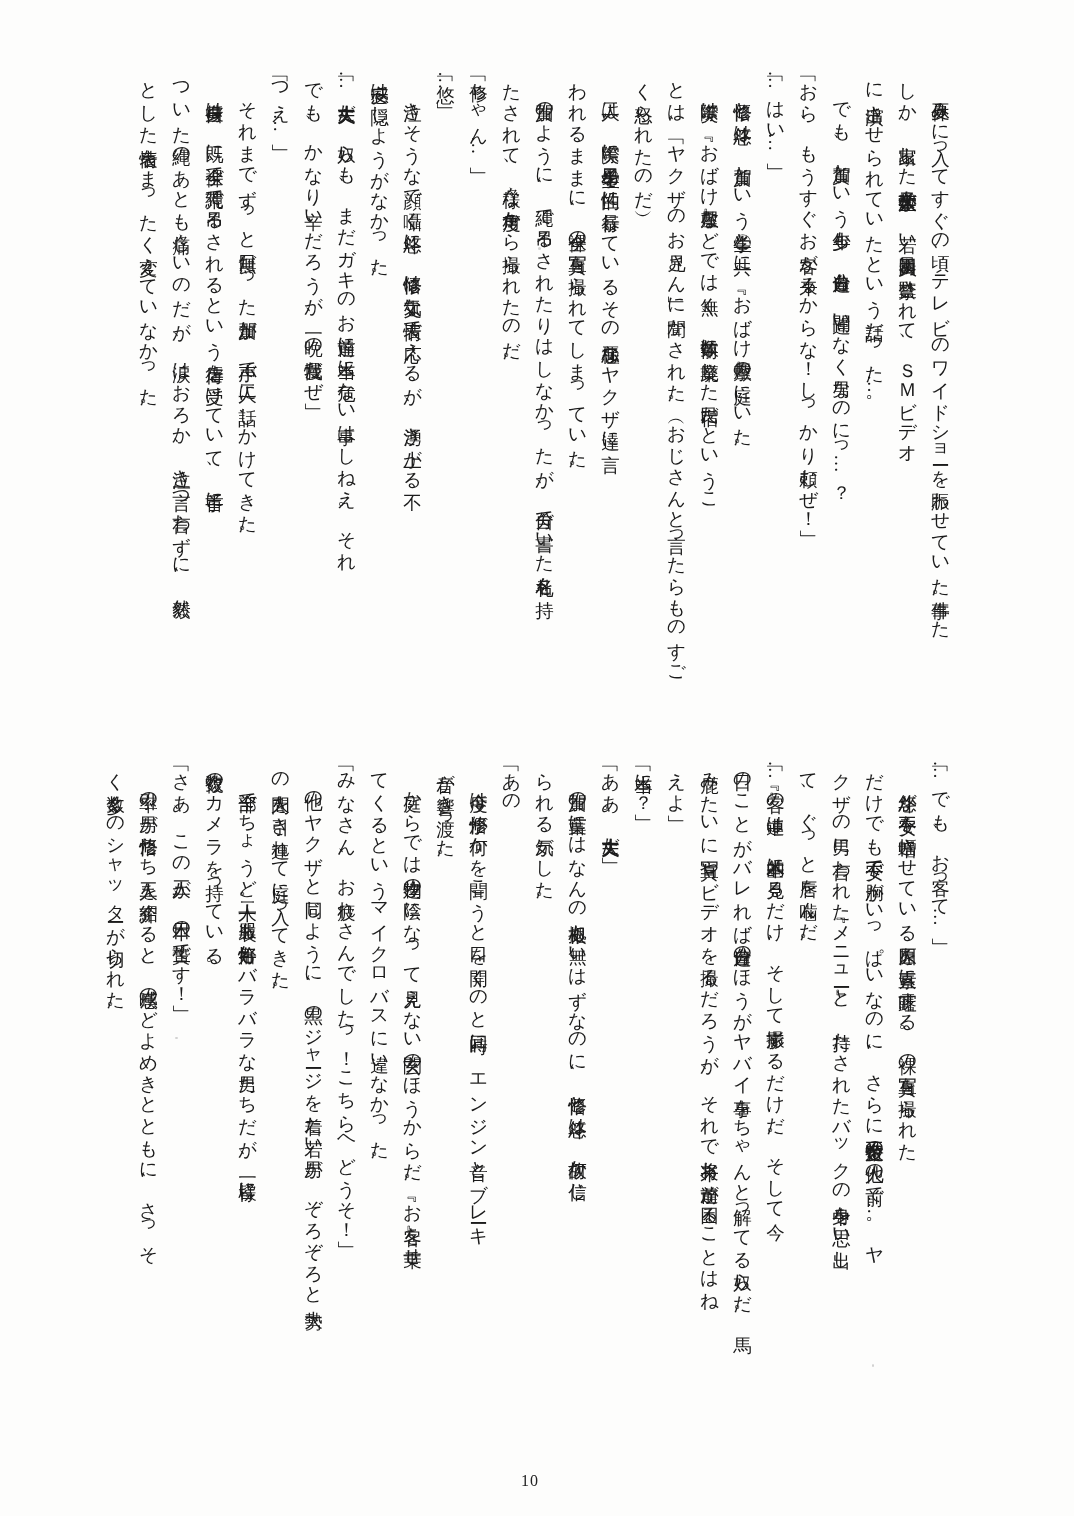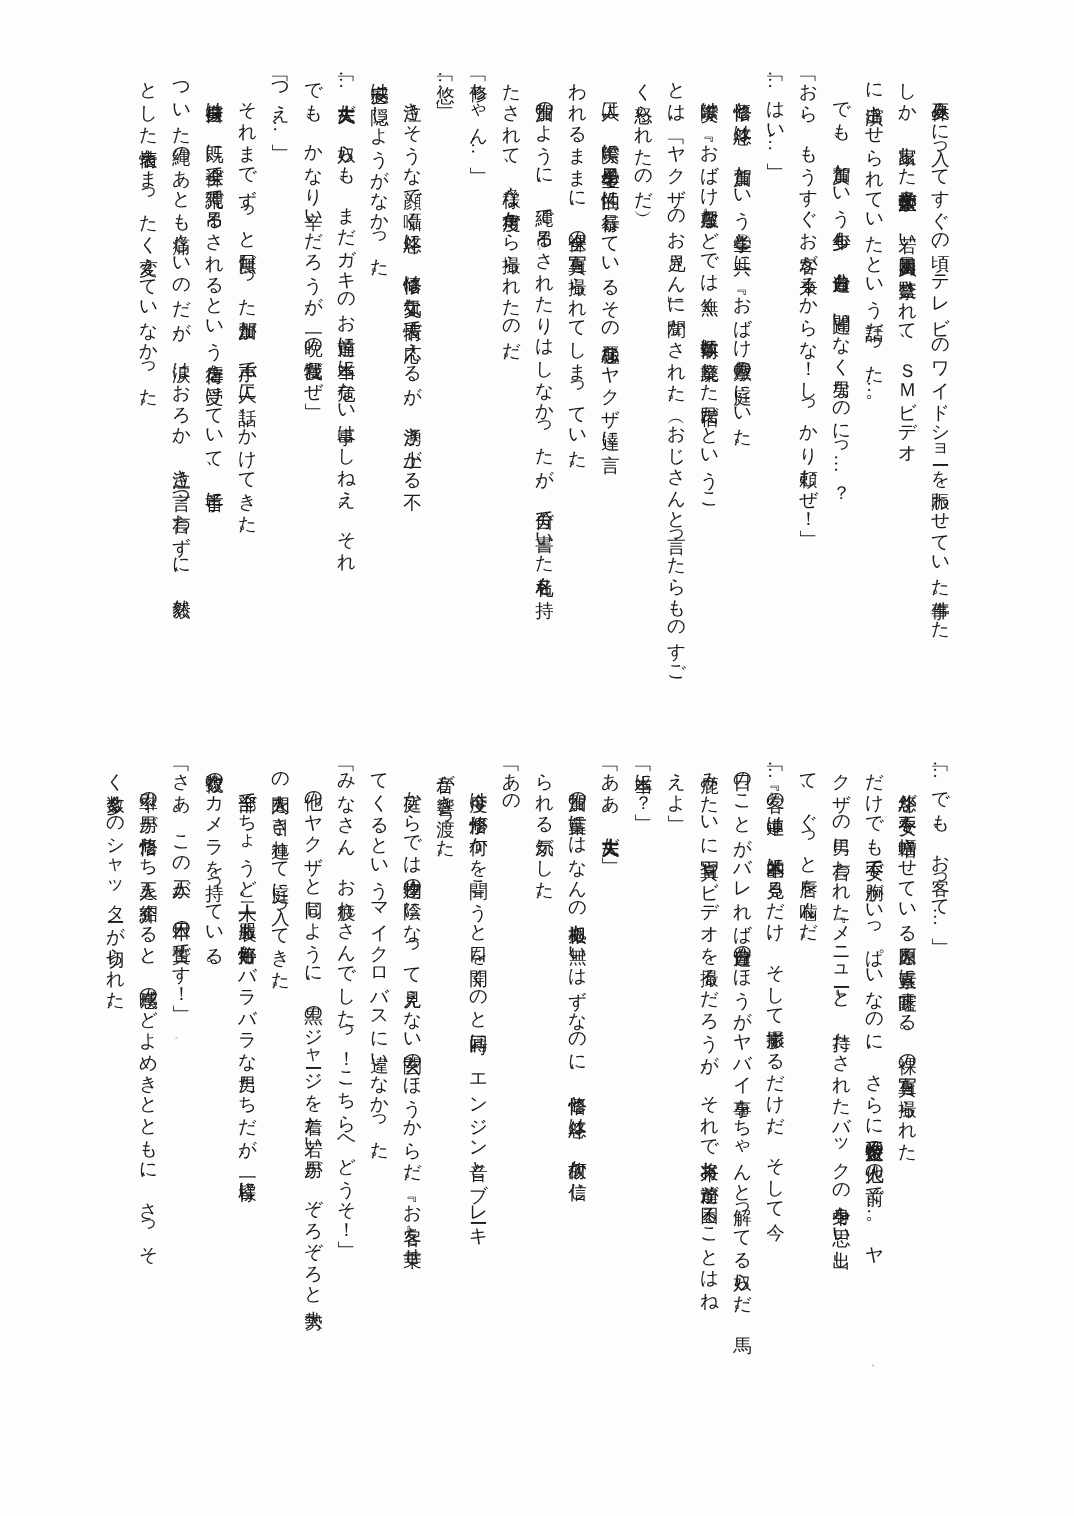--- a/index.html
+++ b/index.html
@@ -67,18 +67,19 @@
 </style>
 </head>
 <body>
 
 <div class="page">
 
   <div class="text-block block-top"><div class="line">　夏休みに入ってすぐの頃、テレビのワイドショーを賑わせていた事件。た</div><div class="line">しか、家出した女子〇学生数人が、若い暴力団員に監禁されて、ＳＭビデオ</div><div class="line">に出演させられていたという話だった…。</div><div class="line">　でも、加賀という少年も、自分達も、間違いなく男なのにっ…？</div><div class="line">「おら、もうすぐお客が来るからな！しっかり頼むぜ！」</div><div class="line">「…はい…」</div><div class="line">　修悟と悠斗は、加賀という〇学生と共に、『おばけ屋敷』の庭にいた。</div><div class="line">　実際は、『おばけ屋敷』などでは無く、数年前に廃業した民宿だというこ</div><div class="line">とは、「ヤクザのお兄さん」に聞かされた。（おじさんと言ったらものすご</div><div class="line">く怒られたのだ）</div><div class="line">　二人は、実際に男子〇学生を性的に暴行しているその極悪なヤクザ達に言</div><div class="line">われるままに、全裸の写真を撮られてしまっていた。</div><div class="line">　加賀のように、縄で吊るされたりはしなかったが、自分で書いた名札を持</div><div class="line">たされて、様々な角度から撮られたのだ。</div><div class="line">「修ちゃん…」</div><div class="line">「悠…」</div><div class="line">　泣きそうな顔で囁く悠斗に、修悟は気丈な表情で応えるが、湧き上がる不</div><div class="line">安感は隠しようがなかった。</div><div class="line">「…大丈夫だ。奴らも、まだガキのお前達に本当に危ない事はしねえ。それ</div><div class="line">でも、かなり辛いだろうが、一晩の我慢だぜ」</div><div class="line">「つえ…」</div><div class="line">　それまでずっと無口だった加賀が、小声で二人に話しかけてきた。</div><div class="line">　彼自身は、既に全裸で荒縄で吊るされるという虐待を受けていて、手首に</div><div class="line">ついた縄のあとも痛々しいのだが、涙はおろか、泣き言一つ言わずに、毅然</div><div class="line">とした表情をまったく変えていなかった。</div></div>
 
   <div class="text-block block-bottom"><div class="line">「…でも、お客って…」</div><div class="line">　悠斗が不安を増幅させている原因を素直に吐露する。裸の写真を撮られた</div><div class="line">だけでも不安で胸がいっぱいなのに、さらに不特定多数の他人の前で…。ヤ</div><div class="line">クザの男に言われた『メニュー』と、持たされたバックの中身を思い出し</div><div class="line">て、ぐっと唇を噛んだ。</div><div class="line">「…『客』の連中は、基本的に見るだけ、そして撮影するだけだ。そして今</div><div class="line">日のことがバレれば自分達のほうがヤバイ事をちゃんと解ってる奴らだ。馬</div><div class="line">鹿みたいに写真やビデオを撮るだろうが、それで将来お前達が困ることはね</div><div class="line">えよ」</div><div class="line">「本当に？」</div><div class="line">「ああ。大丈夫だ」</div><div class="line">　加賀の言葉にはなんの根拠も無いはずなのに、修悟と悠斗は、何故か信じ</div><div class="line">られる気がした。</div><div class="line">「あの</div><div class="line">　今度は修悟が何かを聞こうと口を開くのと同時に、エンジン音とブレーキ</div><div class="line">音が響き渡った。</div><div class="line">　庭からでは建物の陰になって見えない玄関のほうからだ。『お客』を乗せ</div><div class="line">てくるというマイクロバスに違いなかった。</div><div class="line">「みなさん、お疲れさんでしたっ！こちらへどうそ！」</div><div class="line">　他のヤクザと同じように、黒のジャージを着た若い男が、ぞろぞろと大勢</div><div class="line">の人間を引き連れて庭に入ってきた。</div><div class="line">　全部でちょうど二十人。服装も年恰好もバラバラな男たちだが、皆一様に</div><div class="line">複数のカメラを持っている。</div><div class="line">「さあ、この三人が、本日の生贄です！」</div><div class="line">　引率の男が修悟たち三人を紹介すると、感嘆のどよめきとともに、さっそ</div><div class="line">く数多くのシャッターが切られた。</div></div>
 
+  <div class="page-number">10</div>
 
   <div class="speckle sp1"></div>
   <div class="speckle sp2"></div>
   <div class="speckle sp3"></div>
 
 </div>
 
 </body></html>

